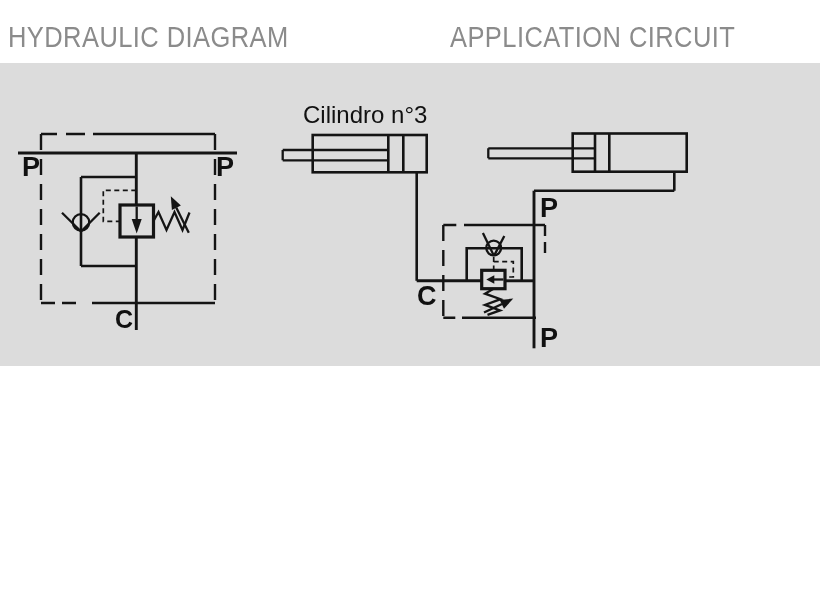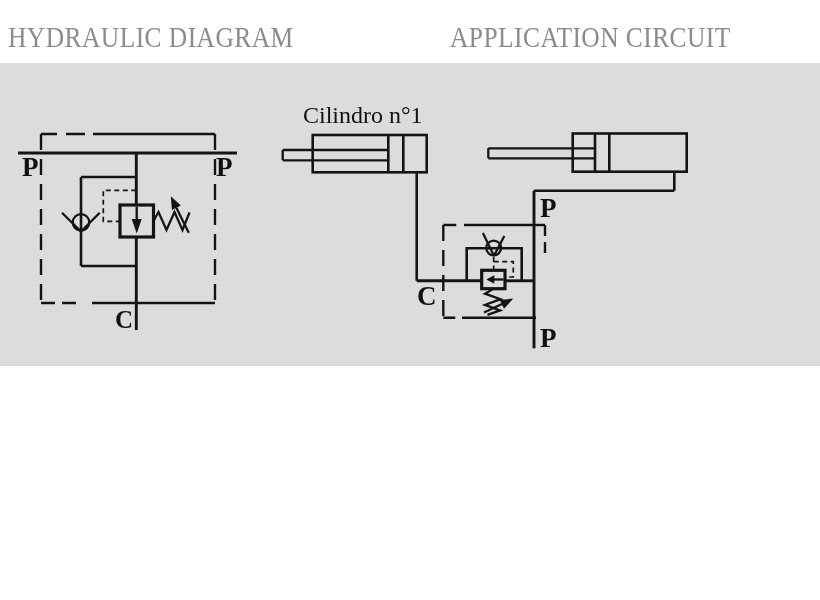--- a/index.html
+++ b/index.html
@@ -4,21 +4,21 @@
 <style>
   :root{
     --page-bg:#ffffff;
     --panel-bg:#dcdcdc;
     --line:#141414;
     --header:#8b8b8b;
     --label:#111111;
   }
   *{margin:0;padding:0;box-sizing:border-box;}
   html,body{width:820px;height:600px;background:var(--page-bg);overflow:hidden;}
-  #stage{position:relative;width:820px;height:600px;font-family:Liberation Serif, serif;}
+  #stage{position:relative;width:820px;height:600px;font-family:Liberation Sans, sans-serif;}
   .panel{position:absolute;left:0;top:63px;width:820px;height:303px;background:var(--panel-bg);}
   svg{position:absolute;left:0;top:0;}
   .hdr{
     position:absolute;top:22px;line-height:1;font-size:30px;font-weight:400;
     color:var(--header);letter-spacing:.5px;white-space:nowrap;
     transform:scaleX(.85);transform-origin:0 0;
   }
   #hdr-left{left:8px;}
   #hdr-right{left:450px;}
   .port{
@@ -120,18 +120,18 @@
     </g>
   </svg>
 
   <div id="hdr-left" class="hdr">HYDRAULIC DIAGRAM</div>
   <div id="hdr-right" class="hdr">APPLICATION CIRCUIT</div>
 
   <div class="port" style="left:22px;top:154px;">P</div>
   <div class="port" style="left:216px;top:154px;">P</div>
   <div class="port" style="left:115px;top:307px;font-size:25px;">C</div>
 
-  <div class="cap" style="left:303px;top:103px;">Cilindro n°1</div>
+  <div class="cap" style="left:303px;top:103px;">Cilindro n°3</div>
   <div class="port" style="left:540px;top:195px;">P</div>
   <div class="port" style="left:540px;top:325px;">P</div>
   <div class="port" style="left:417px;top:283px;">C</div>
 
 </div>
 
 </body></html>

